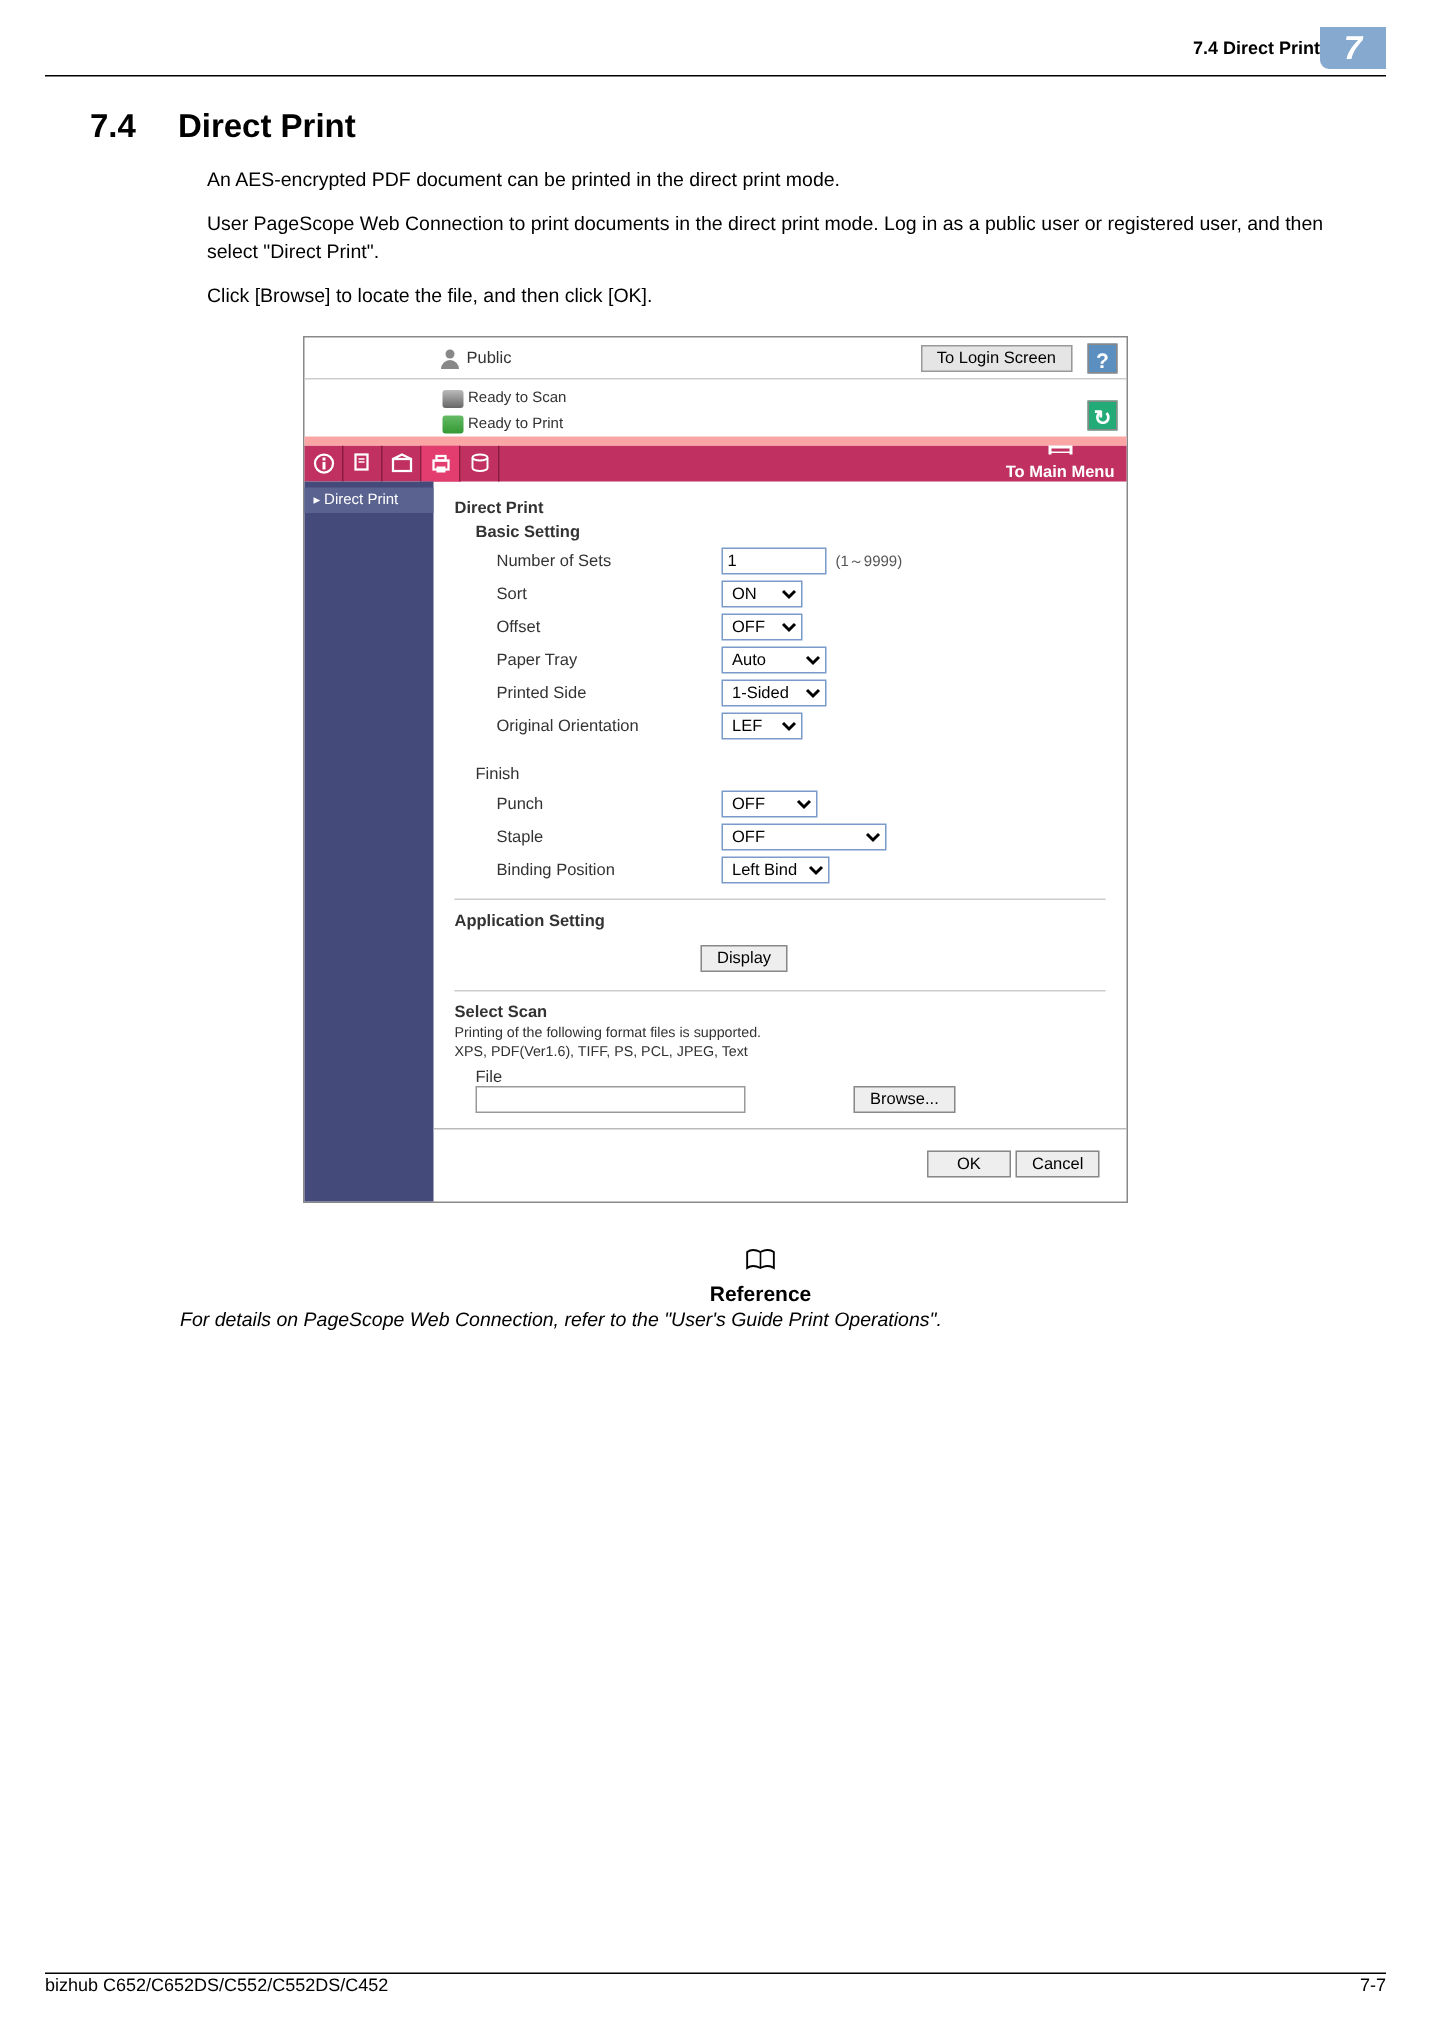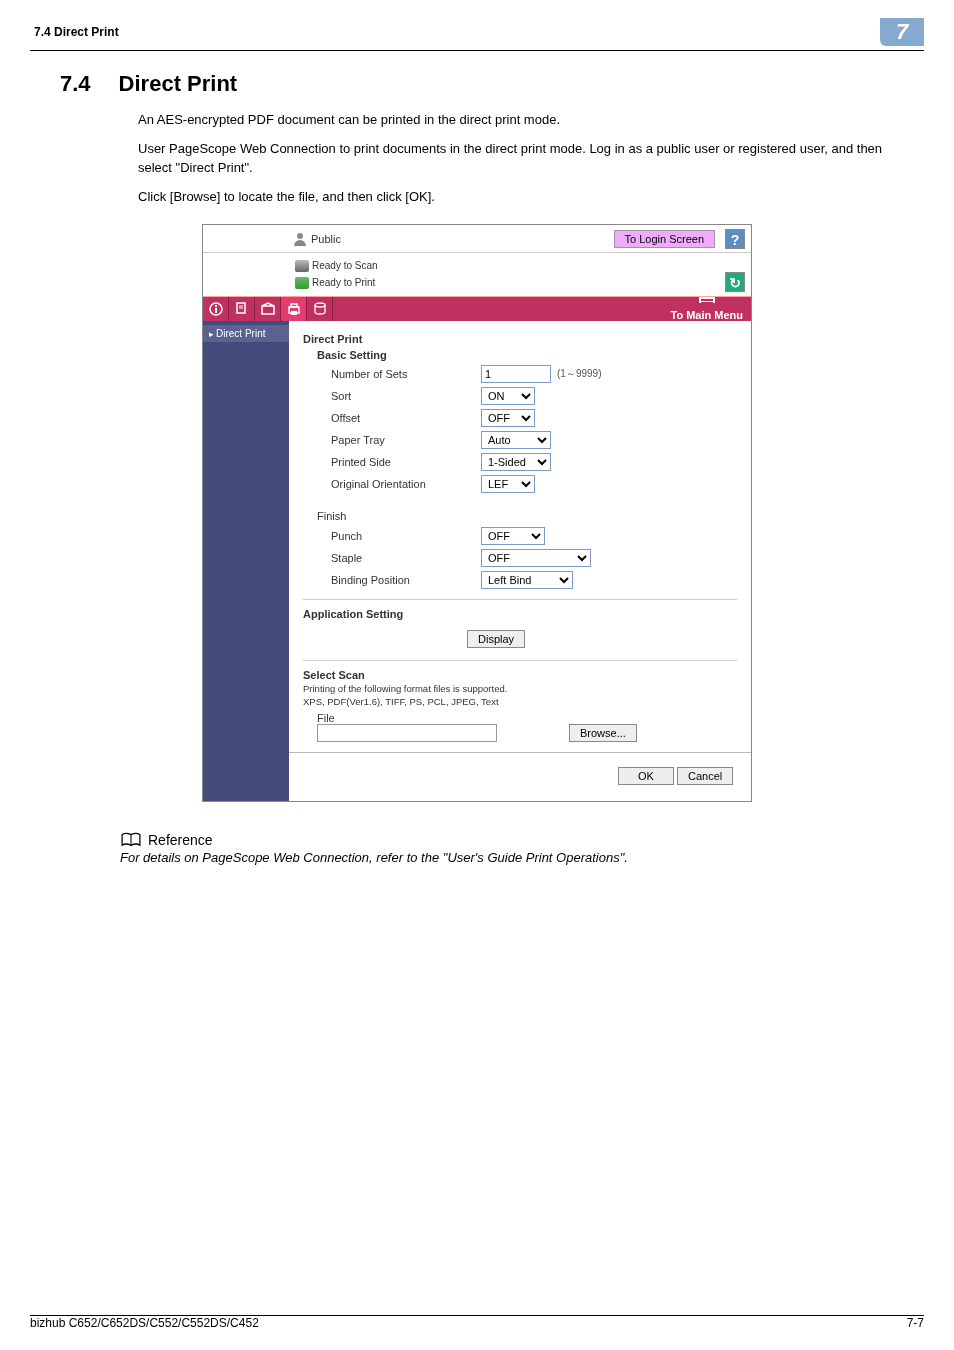--- a/index.html
+++ b/index.html
@@ -6,23 +6,23 @@
   body {
     font-family: Arial, Helvetica, sans-serif;
     background: #fff;
     width: 954px;
     margin: 0 auto;
     color: #000;
     font-size: 13px;
   }
   .page-header {
     display: flex;
-    justify-content: space-between;
+    justify-content: flex-end;
     align-items: center;
-    padding: 18px 30px 0 34px;
+    padding: 18px 30px 0 46px;
   }
   .hdr-left { font-size: 12px; font-weight: bold; }
   .hdr-right {
     background: #86a9cf;
     color: #fff;
     font-weight: bold;
     font-style: italic;
     font-size: 22px;
     width: 44px;
     height: 28px;
@@ -47,23 +47,23 @@
   }
   .ss-top {
     display: flex; align-items: center; justify-content: flex-end;
     height: 28px; border-bottom: 1px solid #ccc; padding: 0 6px 0 0;
     gap: 10px;
   }
   .ss-top-left { margin-right: auto; display:flex; align-items:center; gap:4px; padding-left:90px;}
   .person-icon { width: 14px; height: 14px; display:inline-block; position:relative;}
   .person-icon::before { content:""; position:absolute; top:1px; left:4px; width:6px; height:6px; border-radius:50%; background:#888;}
   .person-icon::after { content:""; position:absolute; bottom:0; left:1px; width:12px; height:6px; border-radius:6px 6px 0 0; background:#888;}
-  .login-btn { border:1px solid #999; background:#f0abfc; padding:2px 10px; font-size:11px;}
+  .login-btn { border:1px solid #999; background:#e5e5e5; padding:2px 10px; font-size:11px;}
   .help-btn { width:20px; height:20px; background:#5b8fbf; color:#fff; font-weight:bold; text-align:center; line-height:20px; font-size:14px; border:1px solid #888;}
-  .ss-status { display:flex; justify-content:flex-end; align-items:flex-end; height:44px; border-bottom:1px solid #fca5a5; padding:0 6px 4px 0; position:relative;}
+  .ss-status { display:flex; justify-content:flex-end; align-items:flex-end; height:44px; border-bottom:6px solid #fca5a5; padding:0 6px 4px 0; position:relative;}
   .status-lines { position:absolute; left:92px; top:4px; font-size:10px; line-height:17px;}
   .status-lines div { display:flex; align-items:center; gap:3px;}
   .scan-ic { width:14px; height:12px; background:linear-gradient(#bbb,#666); display:inline-block; border-radius:2px;}
   .print-ic { width:14px; height:12px; background:linear-gradient(#6b6,#393); display:inline-block; border-radius:2px;}
   .refresh-btn { width:20px; height:20px; background:#2a7; color:#fff; text-align:center; line-height:20px; font-weight:bold; border:1px solid #888; font-size:14px;}
   .ss-tabs { display:flex; background:#c03060; height:24px; align-items:stretch;}
   .tab { width:26px; border-right:1px solid #8a1e40; display:flex; align-items:center; justify-content:center;}
   .tab svg { display:block;}
   .tab.active { background:#e33d6f;}
   .to-main { margin-left:auto; background:transparent; color:#fff; font-size:11px; font-weight:bold; display:flex; align-items:center; padding:0 8px; gap:6px;flex-direction:column;}
@@ -83,21 +83,21 @@
   .hint { font-size:10px; color:#555; margin-left:6px;}
   .hr { border:0; border-top:1px solid #ccc; margin:8px 0;}
   .btn { border:1px solid #888; background:#eee; font-size:11px; padding:2px 10px;}
   .small { font-size:9.5px; color:#333; line-height:1.3;}
   .file-row { display:flex; align-items:center; gap:6px; margin:4px 0 0 14px;}
   .file-row input[type=text]{ border:1px solid #999; height:18px; width:180px; font-size:11px;}
   .action-row { text-align:right; padding:14px 4px 0 0;}
   .ss-main > hr.end { margin:10px -14px 0 -14px; border:0; border-top:1px solid #bbb;}
 
   .ref-block { margin: 30px 0 0 60px;}
-  .ref-head { display:flex; align-items:center; gap:6px; font-weight:normal; font-size:14px;}
+  .ref-head { display:flex; align-items:center; gap:6px; font-weight:bold; font-size:14px;flex-direction:column;}
   .book-icon { width:22px; height:16px; }
   .ref-text { font-style: italic; font-size:13px; margin-top:2px;}
 
   .footer { position:absolute; bottom:0; display:flex; justify-content:space-between; width:954px; padding:0 30px 20px 30px; font-size:12px;}
   .footer-rule { border:0; border-top:1px solid #000; margin:0 30px;}
   .page-wrap { position:relative; min-height:1350px;}
 </style>
 </head>
 <body>
 <div class="page-wrap">
@@ -222,21 +222,21 @@
               <div class="row">
                     <span class="lbl">Punch</span>
                 <select class="sel" style="width:64px"><option>OFF</option></select>
                   </div>
               <div class="row">
                     <span class="lbl">Staple</span>
                 <select class="sel" style="width:110px"><option>OFF</option></select>
                   </div>
               <div class="row">
                     <span class="lbl">Binding Position</span>
-                <select class="sel" style="width:92px"><option>Left Bind</option></select>
+                <select class="sel" style="width:72px"><option>Left Bind</option></select>
                   </div>
             </div>
           </div>
         </div>
         <hr class="hr">
         <div class="sec-title">Application Setting</div>
         <div style="padding:8px 0 4px 164px;">
           <button class="btn">Display</button>
         </div>
         <hr class="hr">

